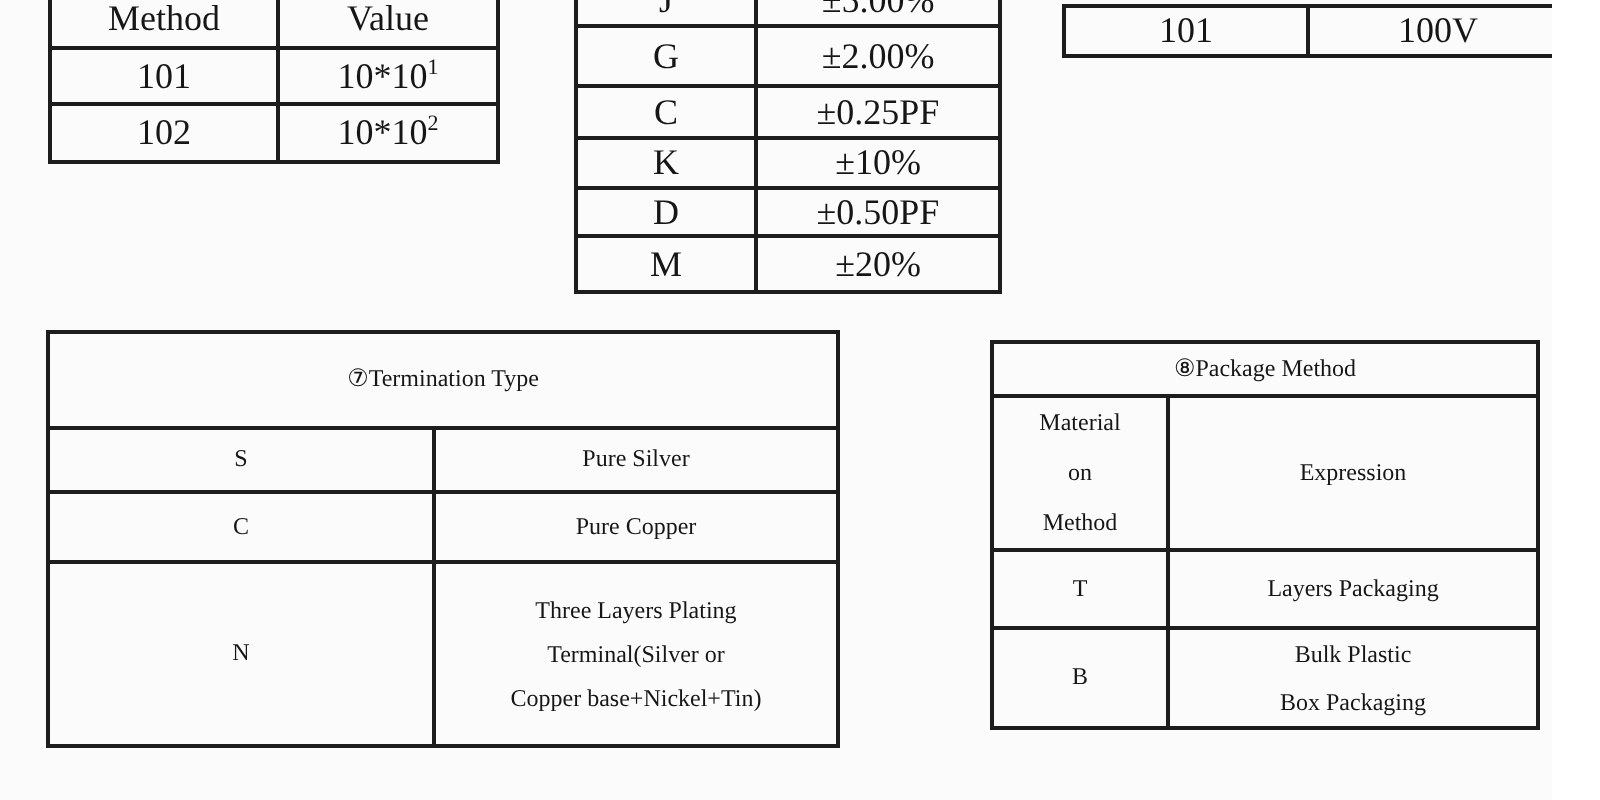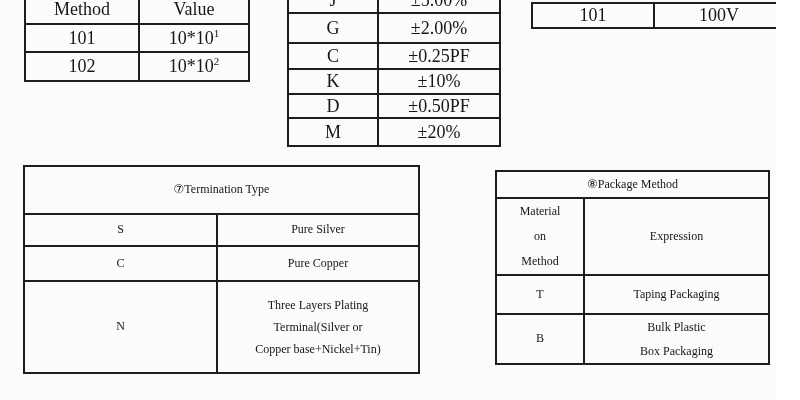--- a/index.html
+++ b/index.html
@@ -154,21 +154,21 @@
       <tr style="height:75px">
         <td>
           <div class="ml25">Material</div>
           <div class="ml25">on</div>
           <div class="ml25">Method</div>
         </td>
         <td>Expression</td>
       </tr>
       <tr style="height:39px">
         <td>T</td>
-        <td>Taping Packaging</td>
+        <td>Layers Packaging</td>
       </tr>
       <tr style="height:48px">
         <td>B</td>
         <td>
           <div class="ml24">Bulk Plastic</div>
           <div class="ml24">Box Packaging</div>
         </td>
       </tr>
     </tbody>
   </table>

